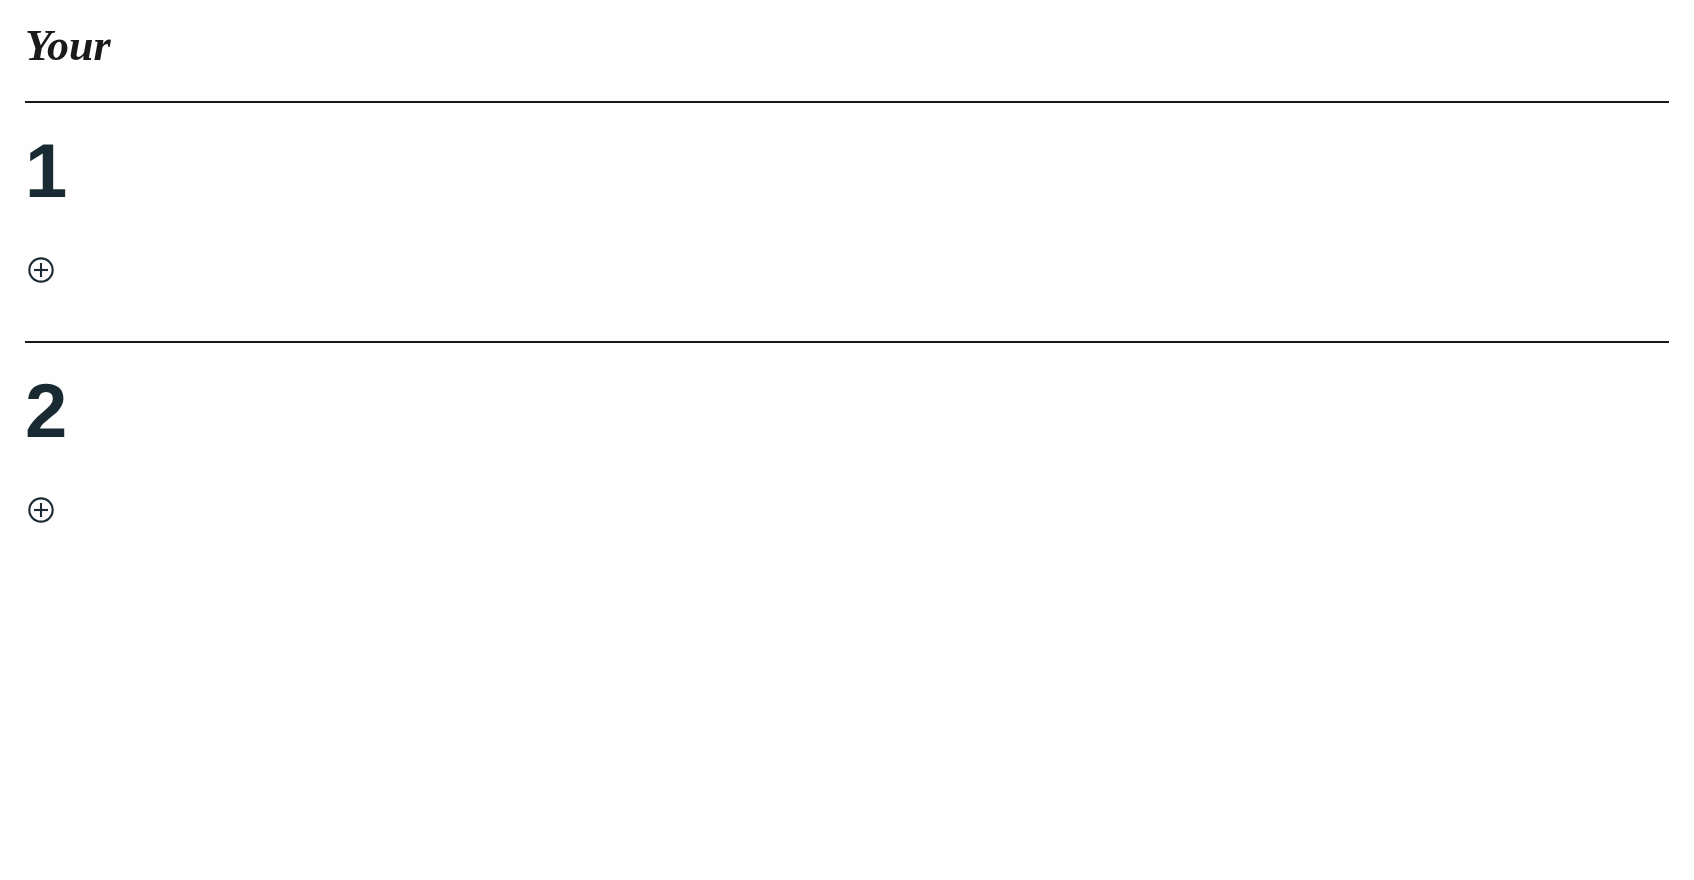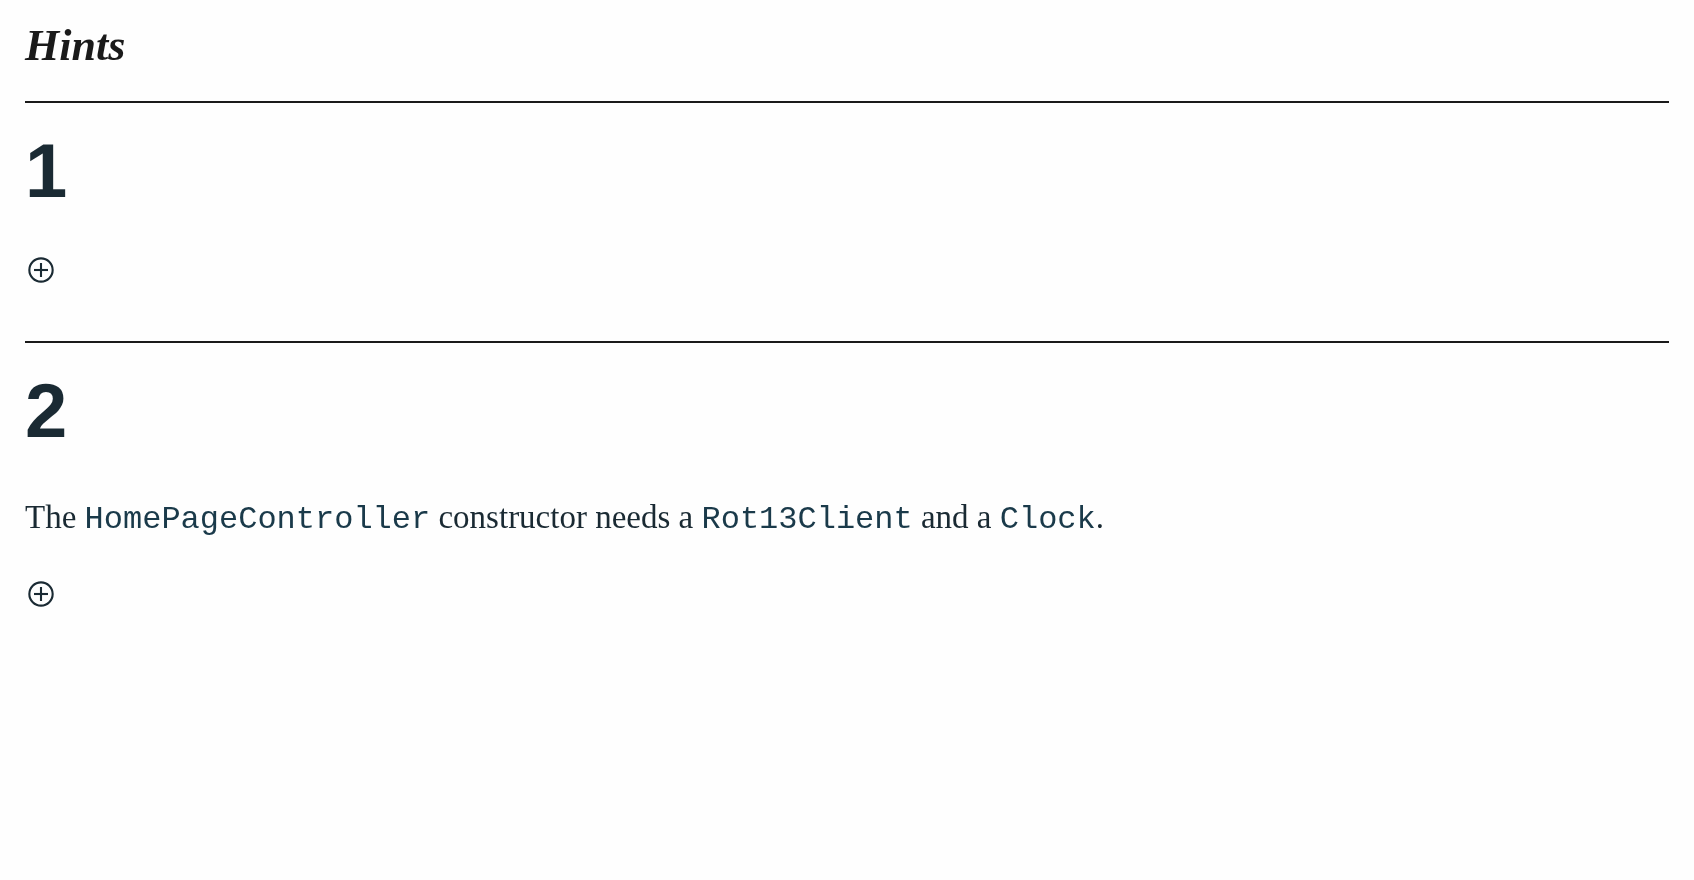--- a/index.html
+++ b/index.html
@@ -69,42 +69,39 @@
     }
     
     .expand-button svg {
       width: 28px;
       height: 28px;
     }
   </style>
 </head>
 <body>
 
-<h2 class="hints-title">Hints</h2>
+<h2 class="hints-title">Your</h2>
 
 <hr class="divider">
 
 <div class="hint-section">
   <div class="hint-number">1</div>
   <button class="expand-button">
     <svg viewBox="0 0 24 24" fill="none" stroke="#1a2a33" stroke-width="1.8">
       <circle cx="12" cy="12" r="10"></circle>
       <line x1="12" y1="6" x2="12" y2="18"></line>
       <line x1="6" y1="12" x2="18" y2="12"></line>
     </svg>
   </button>
 </div>
 
 <hr class="divider">
 
 <div class="hint-section">
   <div class="hint-number">2</div>
-  <p class="hint-text">
-    <span>The </span><span class="code">HomePageController</span><span> constructor needs a </span><span class="code">Rot13Client</span><span> and a </span><span class="code">Clock</span><span>.</span>
-  </p>
   <button class="expand-button">
     <svg viewBox="0 0 24 24" fill="none" stroke="#1a2a33" stroke-width="1.8">
       <circle cx="12" cy="12" r="10"></circle>
       <line x1="12" y1="6" x2="12" y2="18"></line>
       <line x1="6" y1="12" x2="18" y2="12"></line>
     </svg>
   </button>
 </div>
 
 </body></html>

